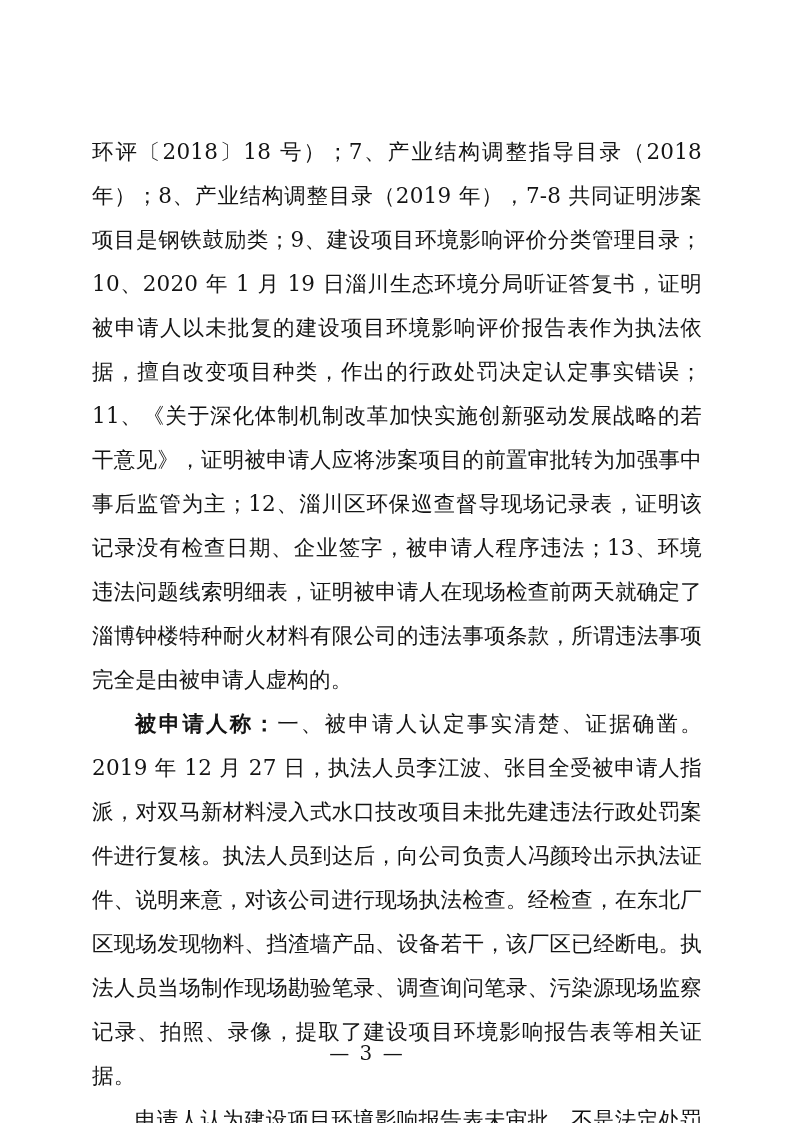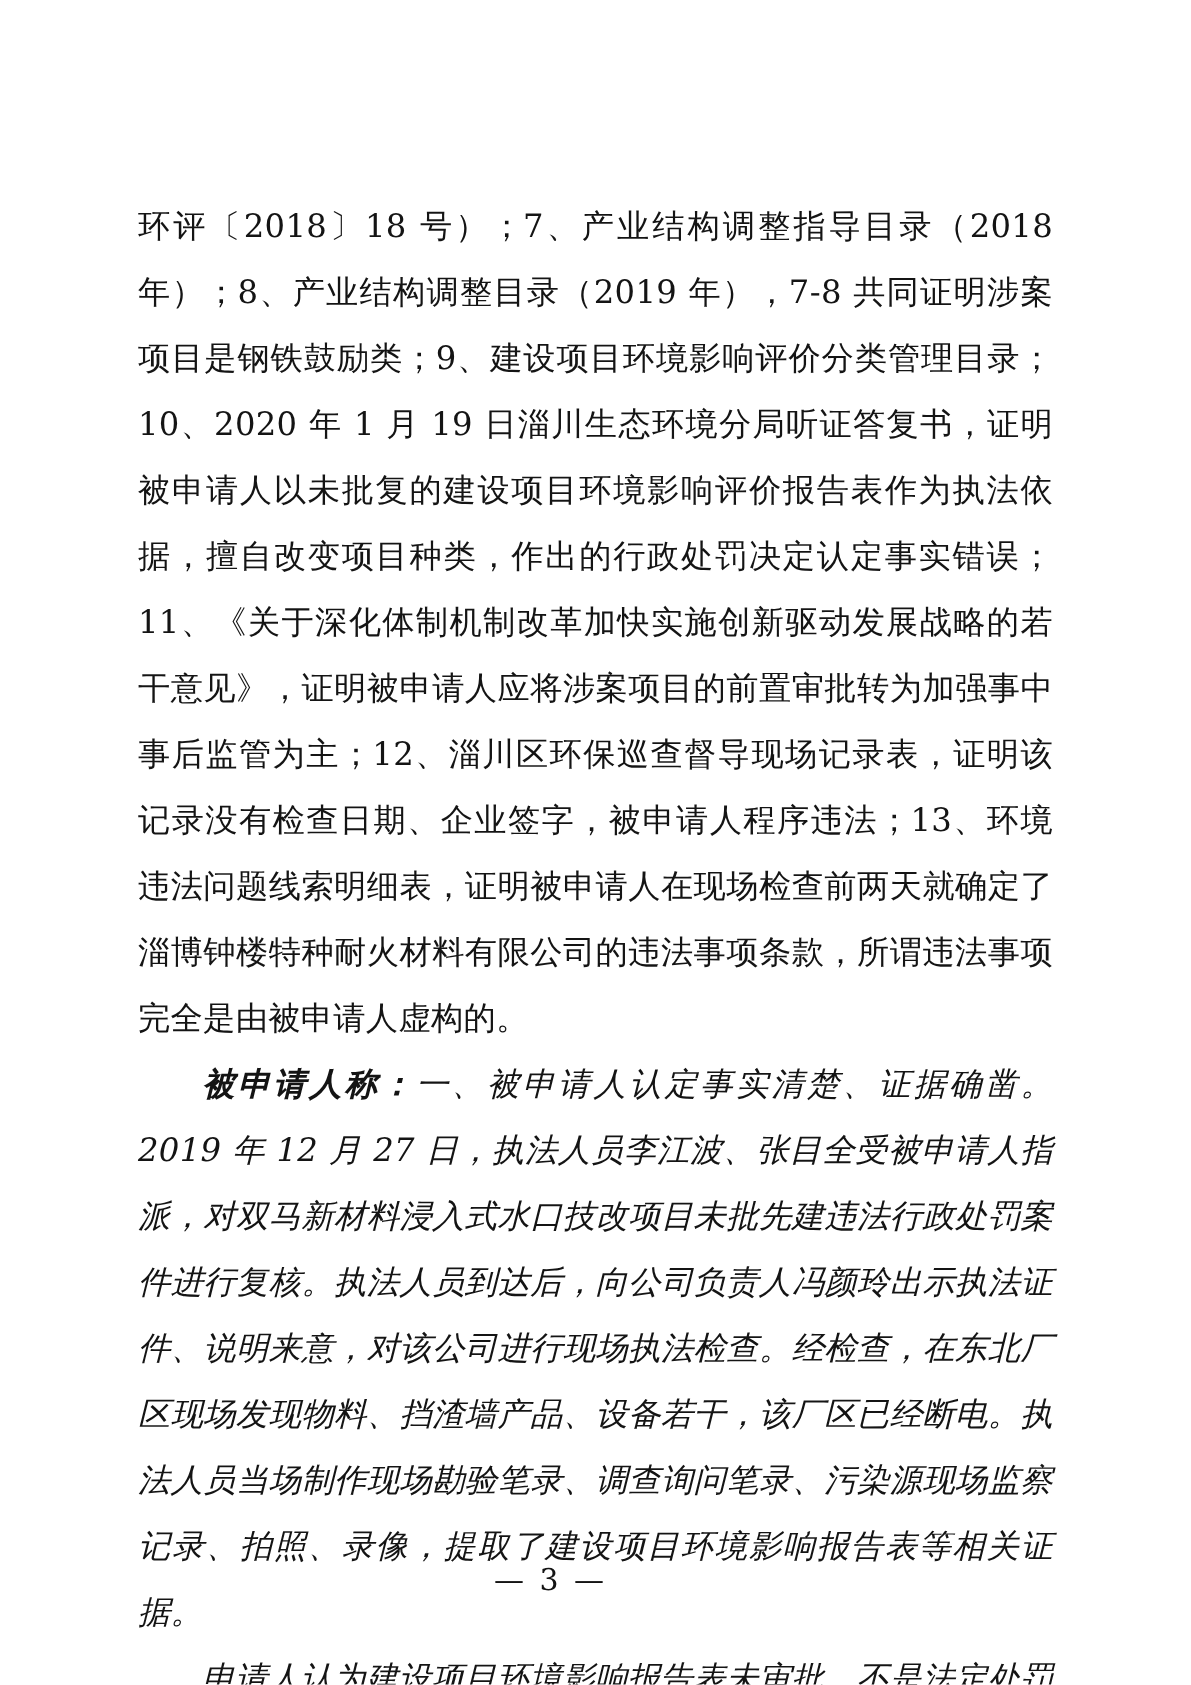--- a/index.html
+++ b/index.html
@@ -30,21 +30,20 @@
     text-justify: inter-ideograph;
     letter-spacing: 0.2px;
     color: #141414;
   }
   .para {
     margin: 0;
     text-indent: 0;
   }
   .para.indent {
     text-indent: 43px;
-    font-style: italic;
   }
   .bold-lead {
     font-weight: bold;
   }
   .page-number {
     position: absolute;
     left: 0;
     right: 0;
     bottom: 58px;
     text-align: center;

